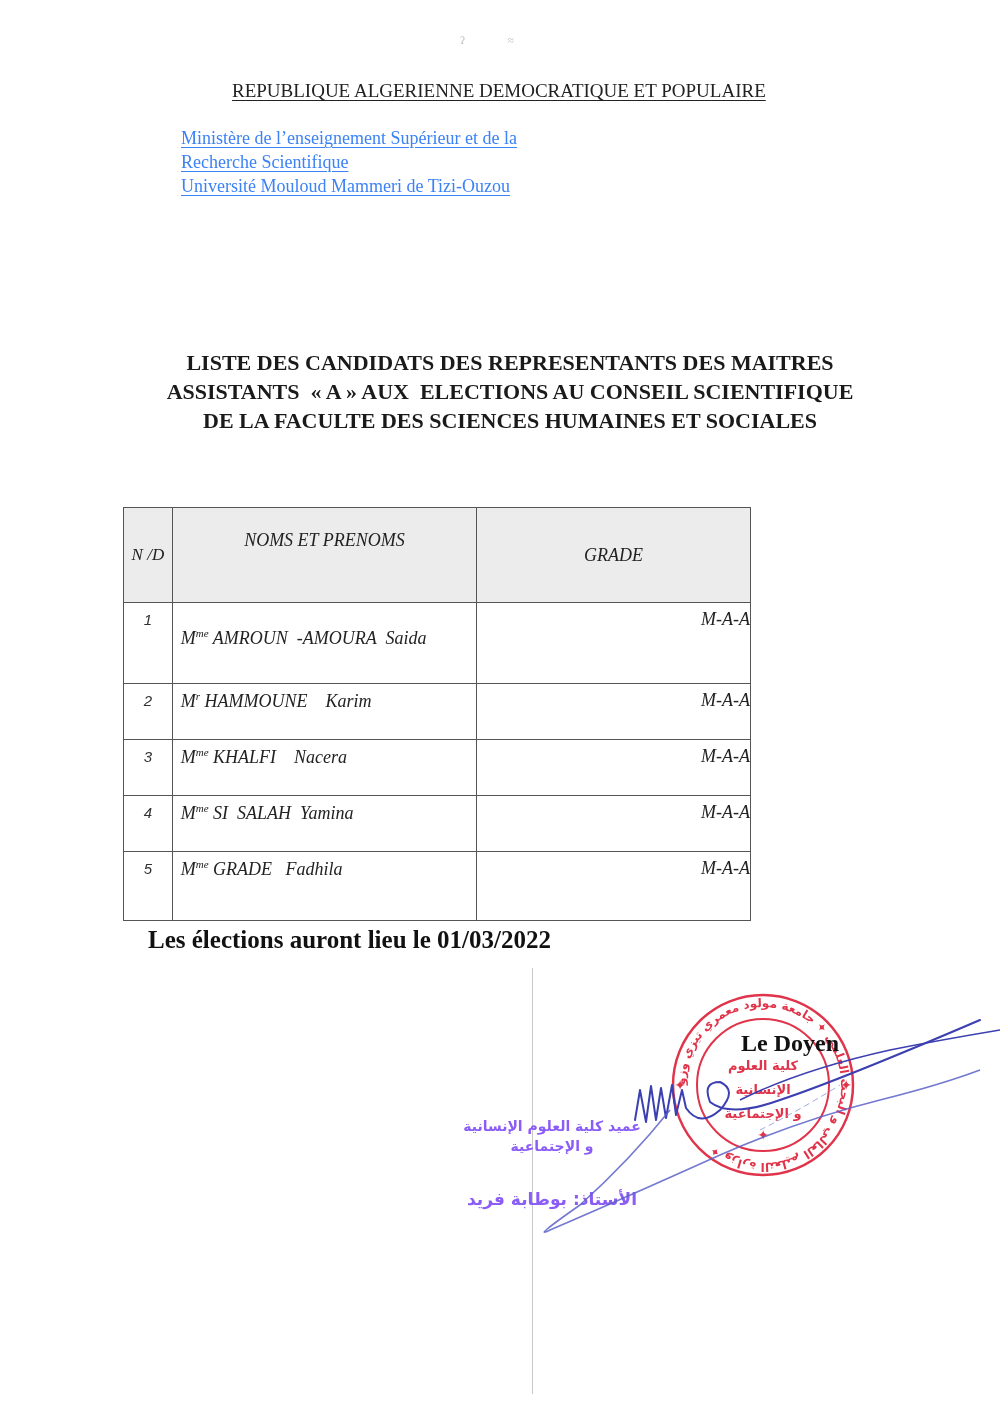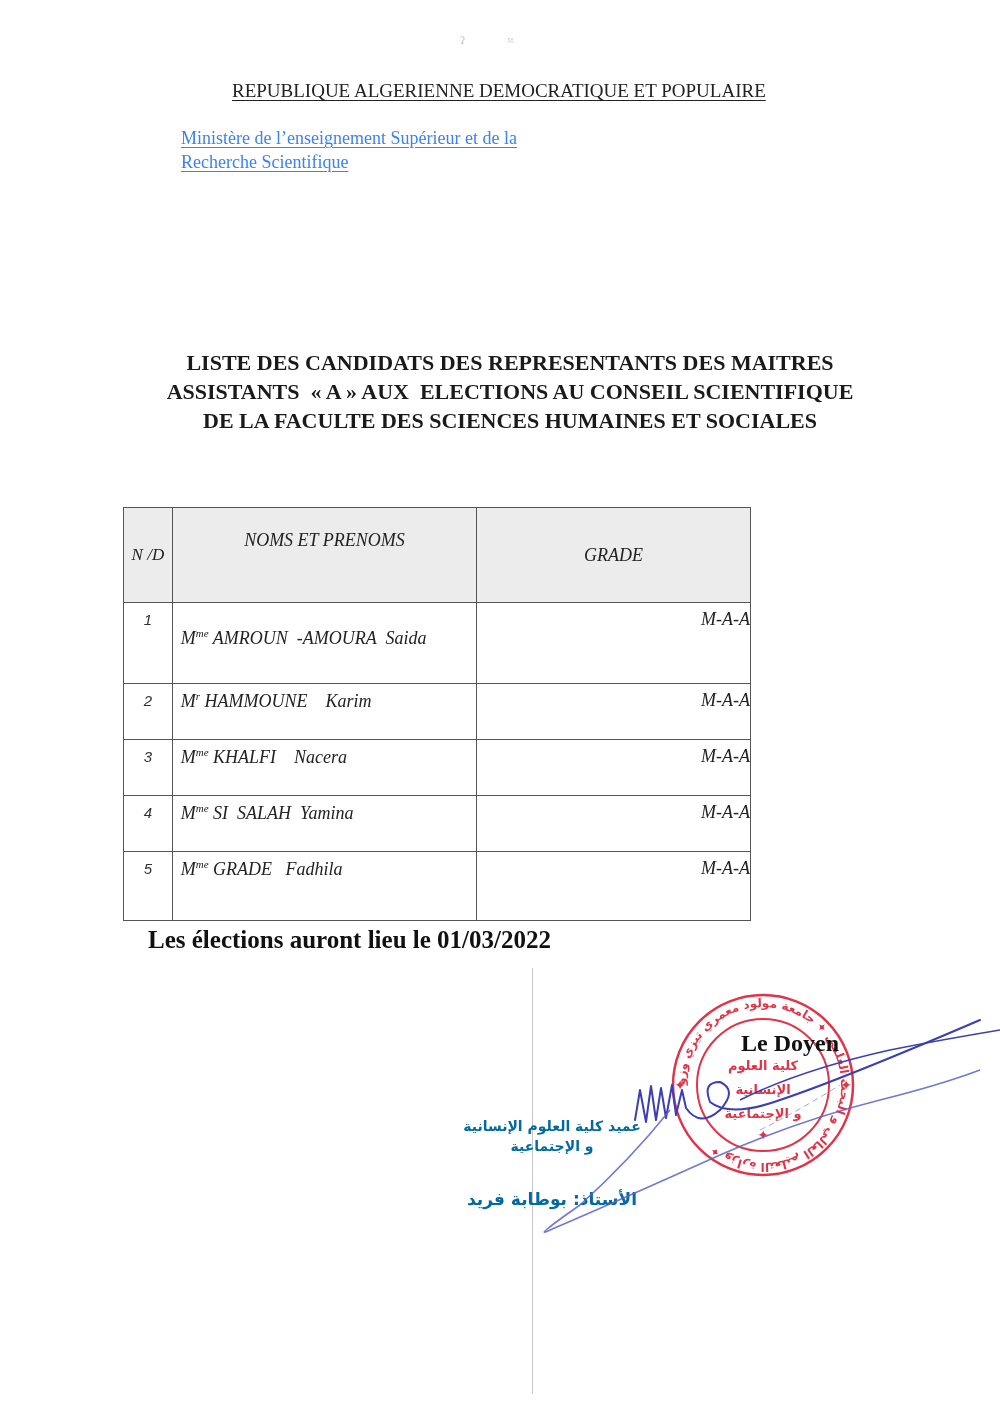--- a/index.html
+++ b/index.html
@@ -27,35 +27,36 @@
     .row-1 td { height: 56px; }
     .row-1 .cell-name { padding-top: 24px !important; }
     .row-n td { height: 47px; }
     .row-last td { height: 60px; }
     #election-date { left: 148px; top: 926px; font-size: 25px; font-weight: bold; color: #111; }
     #fold-line { left: 532px; top: 968px; width: 1px; height: 426px; background: #c8c8c8; }
     #stamp { left: 668px; top: 990px; width: 190px; height: 190px; }
     #le-doyen { left: 741px; top: 1030px; font-size: 24px; font-weight: bold; color: #111; }
     #signature { left: 420px; top: 990px; width: 580px; height: 260px; }
     #arabic-sign { left: 420px; top: 1118px; width: 264px; text-align: center; direction: rtl;
-                   font-family: "DejaVu Sans", sans-serif; font-weight: bold; color: #0369a1; }
+                   font-family: "DejaVu Sans", sans-serif; font-weight: bold; color: #8b5cf6; }
     #arabic-sign .l1 { font-size: 14px; margin-bottom: 4px; }
     #arabic-sign .l2 { font-size: 14px; margin-bottom: 4px; }
     #arabic-sign .l3 { font-size: 17px; margin-top: 35px; }
   </style>
 </head>
 <body>
 
 <div class="abs" id="scan-mark">ʔ  ≈</div>
 
 <div class="abs underline" id="republic">REPUBLIQUE ALGERIENNE DEMOCRATIQUE ET POPULAIRE</div>
 
 <div class="abs" id="ministry-block">
   <div class="underline">Ministère de l’enseignement Supérieur et de la</div>
   <div class="underline">Recherche Scientifique</div>
+  <div class="underline">Université Mouloud Mammeri de Tizi-Ouzou</div>
 </div>
 
 <div class="abs" id="doc-title">
   <div>LISTE DES CANDIDATS DES REPRESENTANTS DES MAITRES</div>
   <div style="white-space:pre">ASSISTANTS  « A » AUX  ELECTIONS AU CONSEIL SCIENTIFIQUE</div>
   <div>DE LA FACULTE DES SCIENCES HUMAINES ET SOCIALES</div>
 </div>
 
 <table class="abs" id="candidates-table">
   <thead>

